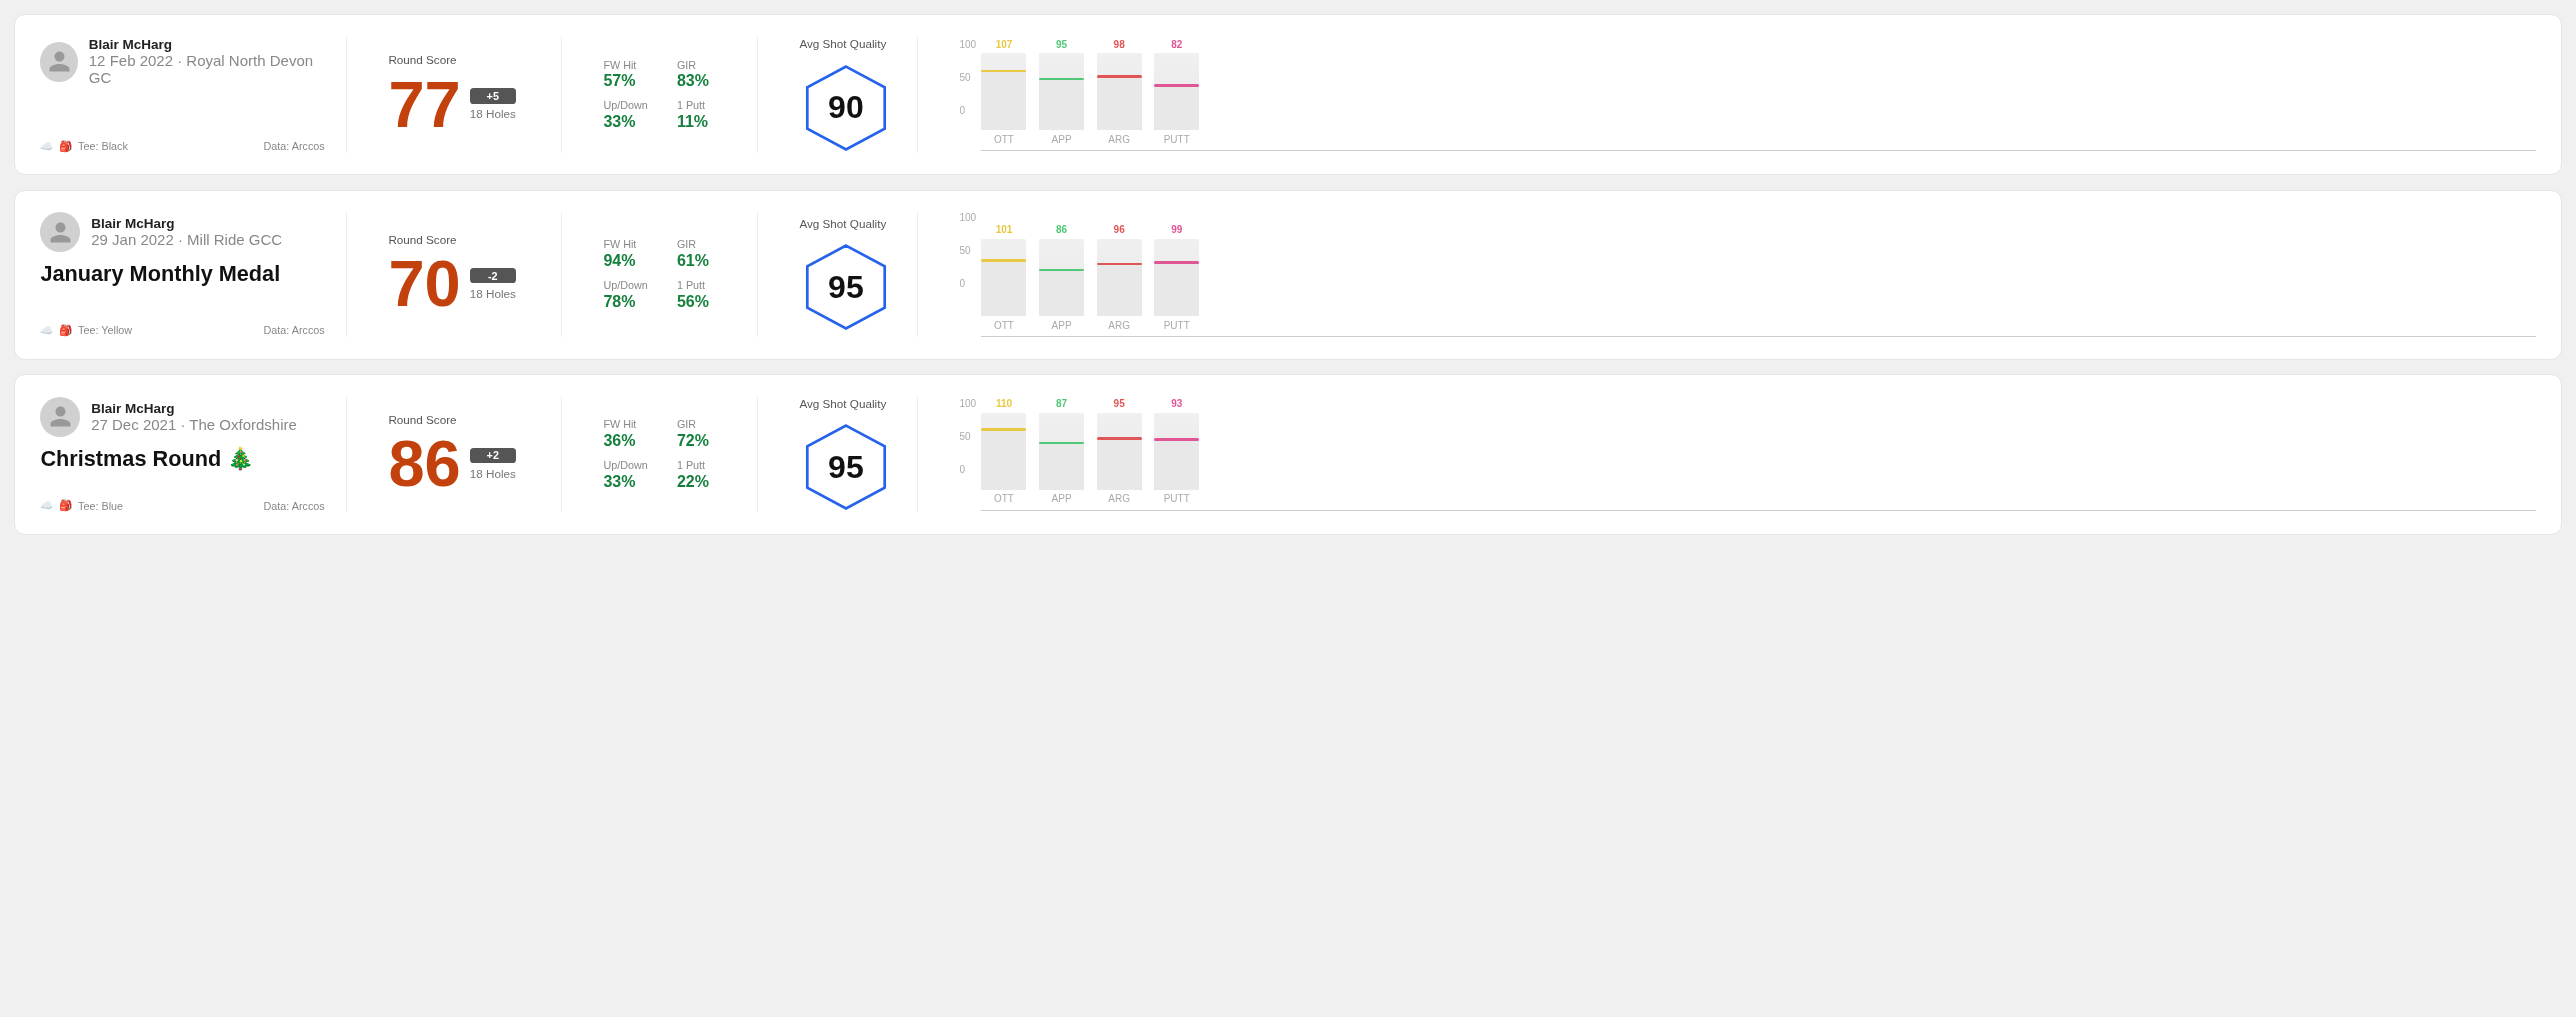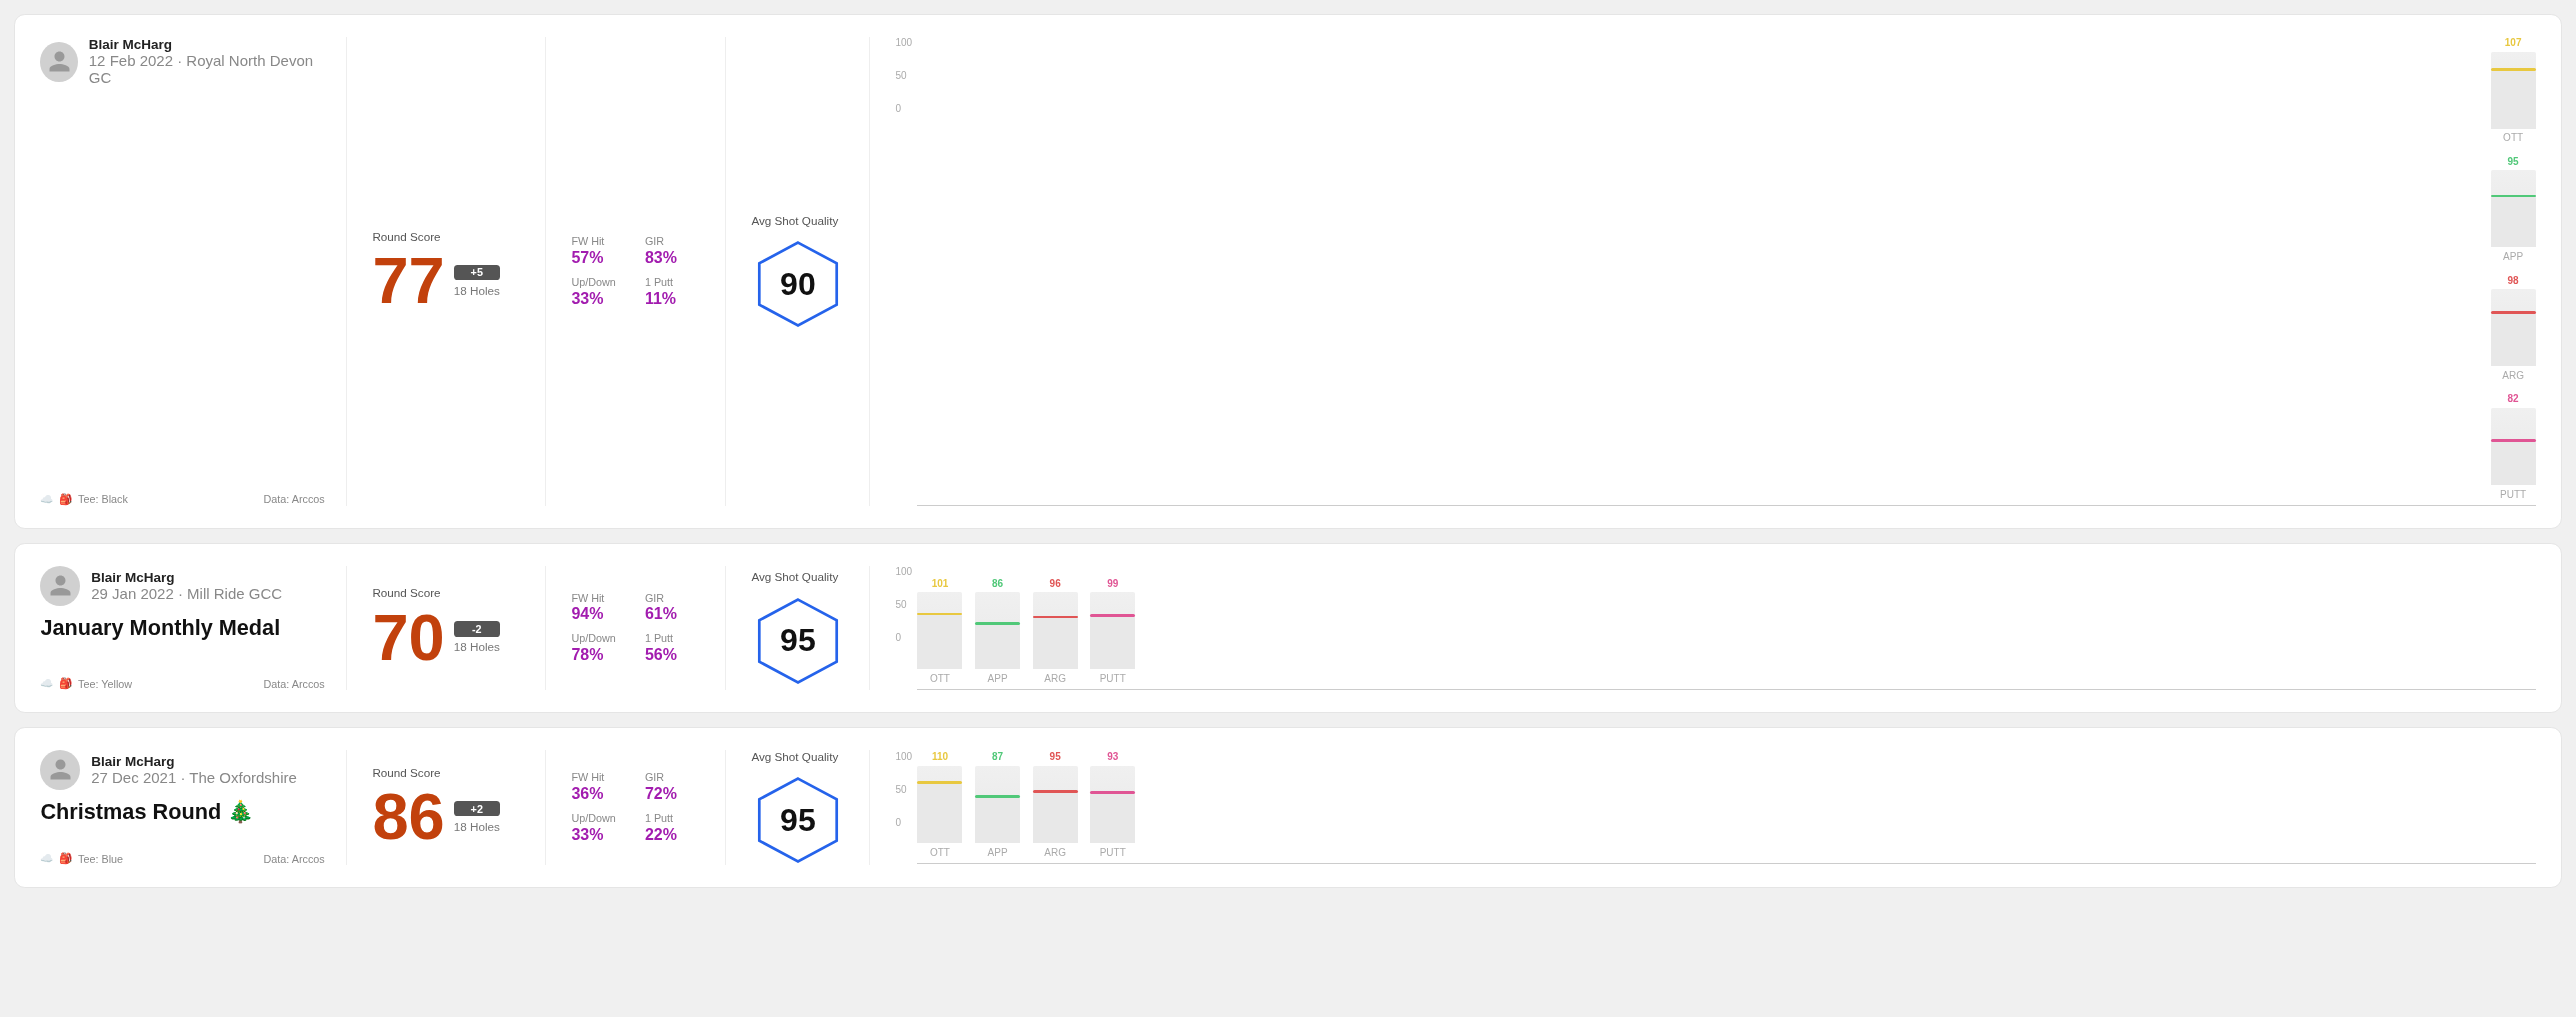--- a/index.html
+++ b/index.html
@@ -10,21 +10,21 @@
       min-width: 1263px;
     }
     .card {
       background: #fff;
       border-radius: 10.8px;
       border: 0.9px solid #e5e5e5;
       margin-bottom: 14.4px;
       display: flex;
       align-items: stretch;
       padding: 21.7px 25px;
-      gap: 0;
+      gap: 16px;
     }
     .left-section {
       width: 307px;
       min-width: 307px;
       display: flex;
       flex-direction: column;
       justify-content: space-between;
       padding-right: 21.7px;
       border-right: 0.9px solid #eee;
     }
@@ -138,21 +138,21 @@
     }
     .stat-item {}
     .stat-label {
       font-size: 10.8px;
       color: #888;
       margin-bottom: 1.8px;
     }
     .stat-value {
       font-size: 16px;
       font-weight: 700;
-      color: #a21caf;
+      color: #15803d;
     }
     .quality-section {
       width: 144px;
       min-width: 144px;
       padding: 0 25px;
       border-right: 0.9px solid #eee;
       display: flex;
       flex-direction: column;
       justify-content: center;
       align-items: center;
@@ -306,21 +306,21 @@
       </div>
 
     <div class="chart-section">
       <div style="display:flex; gap:0; align-items:flex-start;">
         <div style="display:flex; flex-direction:column; justify-content:space-between; height:77px; margin-right:5.4px; font-size:10px; color:#aaa; padding-bottom:0;">
           <span>100</span>
           <span>50</span>
           <span>0</span>
         </div>
         <div style="display:flex; flex-direction:column; gap:3.6px; flex:1;">
-          <div class="chart-area" style="display:flex; align-items:flex-end; gap:12.6px;flex-direction:column;">
+          <div class="chart-area" style="display:flex; align-items:flex-end; gap:12.6px;">
 
     <div class="bar-group">
       <span class="bar-value" style="color:#e8c840">107</span>
       <div class="bar-wrapper">
         <div class="bar-fill" style="height:75%; background:#e8e8e8;"></div>
         <div class="bar-line" style="background:#e8c840; bottom:75%; height:2.7px;"></div>
       </div>
       <span class="bar-label">OTT</span>
     </div>
 

